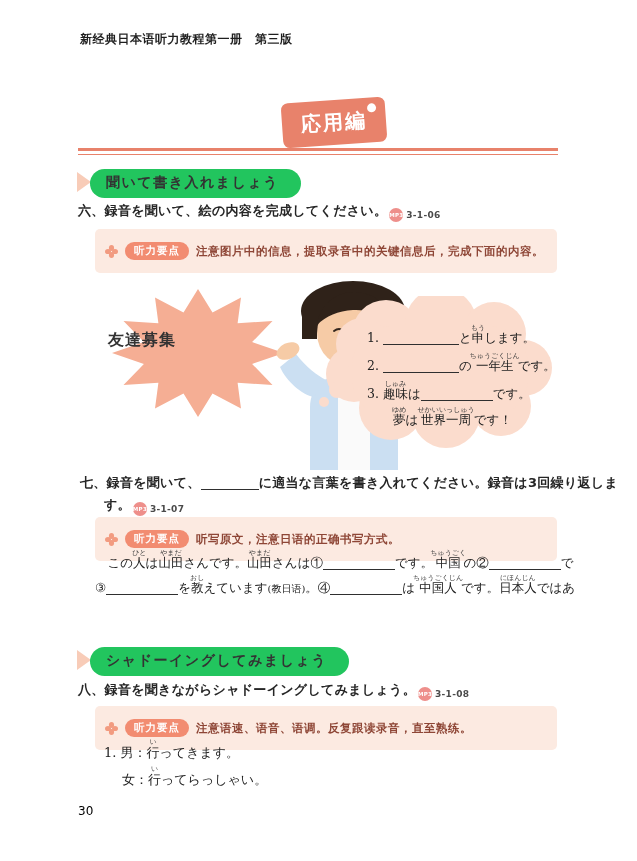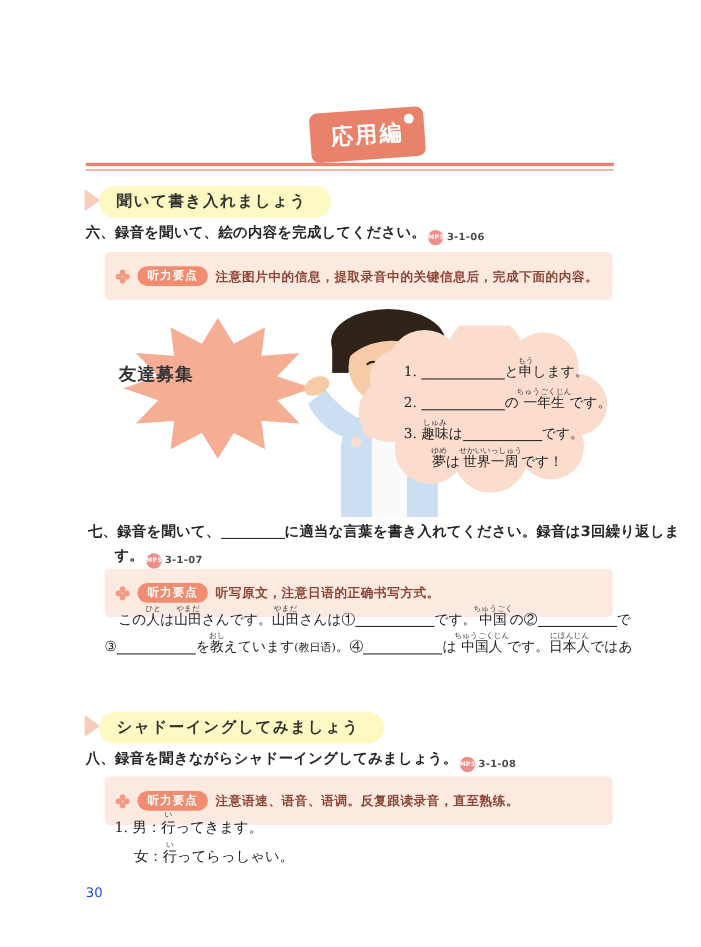--- a/index.html
+++ b/index.html
@@ -11,21 +11,21 @@
 
   .unit-badge{left:282px;top:100px;width:104px;height:45px;background:#E8826B;border-radius:7px;
               transform:rotate(-4deg);display:flex;align-items:center;justify-content:center;
               color:#fff;font-size:20px;font-weight:bold;letter-spacing:2px;z-index:3;}
   .badge-dot{position:absolute;right:9px;top:6px;width:9px;height:9px;border-radius:50%;background:#fff;}
   .rule-thick{left:78px;top:148px;width:480px;height:3px;background:#E8826B;}
   .rule-thin{left:78px;top:154px;width:480px;height:1px;background:#E8826B;}
 
   .chevron{width:0;height:0;border-top:10px solid transparent;border-bottom:10px solid transparent;
            border-left:14px solid #F8CCB8;}
-  .sec-pill{background:#fef9c3;border-radius:16px;padding:5px 22px 6px 16px;font-size:14px;
+  .sec-pill{background:#22c55e;border-radius:16px;padding:5px 22px 6px 16px;font-size:14px;
             font-weight:bold;color:#333;letter-spacing:1.5px;white-space:nowrap;z-index:2;}
 
   .item-head{font-size:13px;font-weight:bold;color:#262626;white-space:nowrap;letter-spacing:.3px;}
 
   .mp3{display:inline-flex;align-items:center;gap:3px;margin-left:2px;vertical-align:-2px;}
   .mp3c{width:14px;height:14px;border-radius:50%;background:#EE8F8B;color:#fff;font-size:5.5px;
         font-weight:bold;display:inline-flex;align-items:center;justify-content:center;}
   .mp3l{font-size:9px;font-weight:bold;color:#4a4a4a;letter-spacing:.3px;}
 
   .callout{left:95px;width:462px;height:44px;background:#FCEAE1;border-radius:5px;
@@ -39,27 +39,28 @@
   .small{font-size:10px;}
   ruby{ruby-align:center;}
   rt{font-size:7px;color:#3a3a3a;letter-spacing:0;}
 
   .bubble-line{font-size:12.5px;line-height:1.25;padding-top:8px;white-space:nowrap;}
   .passage-line{font-size:12.5px;line-height:1.25;padding-top:9px;white-space:nowrap;}
   .dialogue-line{font-size:13px;line-height:1.25;padding-top:8px;white-space:nowrap;}
 
   .starburst-label{left:108px;top:330px;width:180px;font-size:16px;
                    font-weight:bold;color:#333;letter-spacing:1px;z-index:2;}
-  .page-num{left:78px;top:804px;font-size:12px;color:#1d4ed8;}
+  .page-num{left:78px;top:804px;font-size:12px;color:#000000;}
 </style>
 </head>
 <body>
 
 <div class="page">
 
+  <div class="abs book-header">新经典日本语听力教程第一册　第三版</div>
 
   <div class="abs unit-badge">
     <span>応用編</span>
     <span class="badge-dot"></span>
   </div>
   <div class="abs rule-thick"></div>
   <div class="abs rule-thin"></div>
 
   <div class="abs chevron" style="left:77px;top:172px;"></div>
   <div class="abs sec-pill" style="left:90px;top:169px;">聞いて書き入れましょう</div>

